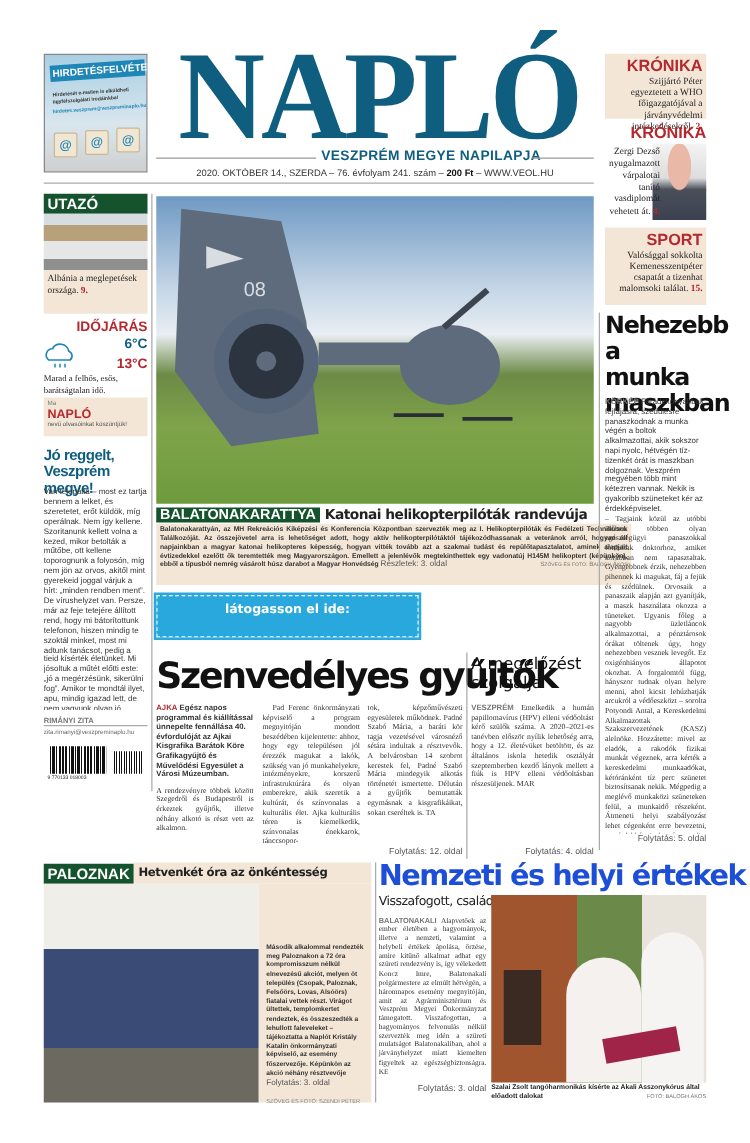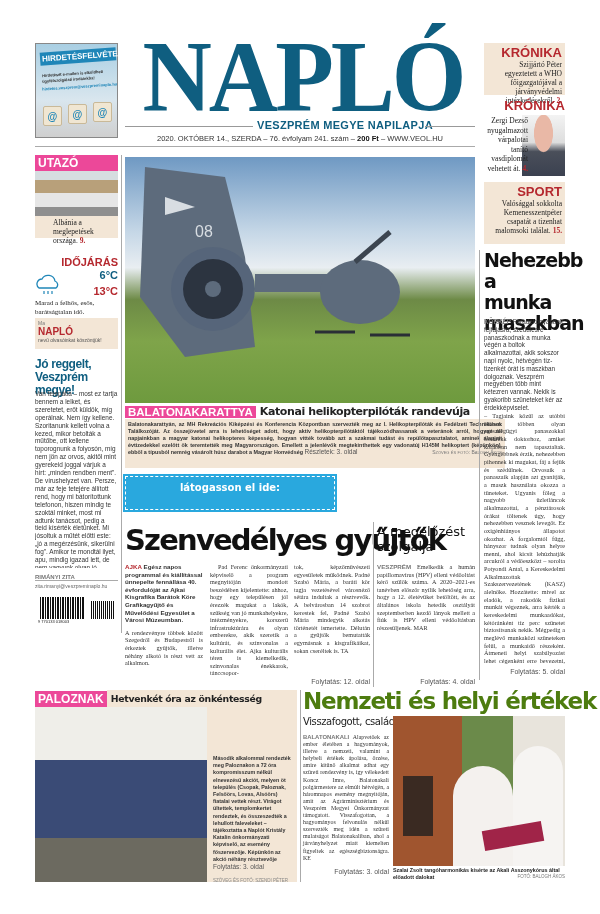--- a/index.html
+++ b/index.html
@@ -19,21 +19,21 @@
 #subtitle span{position:absolute;left:132px;top:0;font:bold 11px "Liberation Sans",sans-serif;color:#0f5e80;letter-spacing:.3px}
 #dateline{left:125px;top:134px;width:350px;text-align:center;font:7.5px "Liberation Sans",sans-serif;color:#333}
 #dateline b{color:#111}
 #rule-top{left:35px;top:146px;width:440px;height:1px;background:#aaa}
 
 .kron{left:484px;width:81px}
 .box-head{font:bold 13px "Liberation Sans",sans-serif;color:#b5282e;text-align:right}
 .sm{font:7.5px "Liberation Serif",serif;line-height:9px;text-align:right}
 
 .left-box{left:35px;width:83px}
-.sec-red{background:#ec4899;color:#fff;font:bold 12px "Liberation Sans",sans-serif;padding:1px 3px}
+.sec-red{background:#14532d;color:#fff;font:bold 12px "Liberation Sans",sans-serif;padding:1px 3px}
 
 .col{font:6.2px "Liberation Serif",serif;line-height:7.6px;text-align:justify;color:#333}
 .colsans{font:6.2px "Liberation Sans",sans-serif;line-height:7.6px;text-align:justify;color:#333}
 .kick{color:#777;font-family:"Liberation Sans",sans-serif;font-weight:bold}
 .more{text-align:right;font:7px "Liberation Sans",sans-serif;color:#555}
 .vsep{position:absolute;width:1px;background:#aaa}
 .photo{position:absolute;overflow:hidden}
 </style>
 </head>
 <body>
@@ -71,21 +71,21 @@
   <div class="sm" style="position:absolute;left:0;top:18px;width:44px;text-align:right;line-height:9.5px"><span>Zergi Dezső nyugalmazott várpalotai tanító vasdiplomát vehetett át.</span> <b class="red">4.</b></div>
 </div>
 <div class="abs kron beige" style="top:182px;height:62px;padding:2px 3px">
   <div class="box-head">SPORT</div>
   <div class="sm"><span>Valósággal sokkolta Kemenesszentpéter csapatát a tizenhat malomsoki találat.</span> <b class="red">15.</b></div>
 </div>
 
 <div class="abs left-box" style="top:155px">
   <div class="sec-red">UTAZÓ</div>
   <div class="photo" style="position:relative;width:83px;height:45px;background:linear-gradient(#d6dde0 0 20%,#b8a07a 20% 48%,#e6e6e6 48% 80%,#8f8f8f 80%)"></div>
-  <div class="beige" style="padding:2px 18px;font:7.5px 'Liberation Serif',serif;line-height:9px;height:22px"><span>Albánia a meglepetések országa.</span> <b class="red">9.</b></div>
+  <div class="beige" style="padding:2px 3px;font:7.5px 'Liberation Serif',serif;line-height:9px;height:35px"><span>Albánia a meglepetések országa.</span> <b class="red">9.</b></div>
 </div>
 
 <div class="abs left-box" style="top:256px;height:58px">
   <svg class="abs" style="left:0;top:18px" width="26" height="22" viewBox="0 0 26 22">
     <path d="M4 14 a5 5 0 0 1 3-9 a7 7 0 0 1 13 2 a4 4 0 0 1 1 7 z" fill="none" stroke="#1f86b8" stroke-width="1.3"></path>
     <path d="M9 17v3M13 17v3M17 17v3" stroke="#1f86b8" stroke-width="1.2"></path>
   </svg>
   <div class="abs" style="right:0;top:0;font:bold 11px 'Liberation Sans',sans-serif;color:#b5282e">IDŐJÁRÁS</div>
   <div class="abs" style="right:0;top:13px;font:bold 11px 'Liberation Sans',sans-serif;color:#0f5e80">6°C</div>
   <div class="abs" style="right:0;top:29px;font:bold 11px 'Liberation Sans',sans-serif;color:#b5282e">13°C</div>
@@ -167,21 +167,21 @@
   <div class="beige" style="flex:1;height:17px;padding-left:4px;font:bold 9.3px 'DejaVu Sans',sans-serif;line-height:17px;letter-spacing:-.3px">Hetvenkét óra az önkéntesség jegyében</div>
 </div>
 <div class="photo" style="left:35px;top:707px;width:172px;height:175px;background:linear-gradient(#efeee9 0 30%,#3a4b76 30% 75%,#6c6a60 75%)"></div>
 <div class="abs beige" style="left:207px;top:707px;width:90px;height:175px;padding:48px 6px 0 6px">
   <div style="font:bold 5.3px 'Liberation Sans',sans-serif;line-height:7.2px;color:#333">Második alkalommal rendezték meg Paloznakon a 72 óra kompromisszum nélkül elnevezésű akciót, melyen öt település (Csopak, Paloznak, Felsőörs, Lovas, Alsóörs) fiatalai vettek részt. Virágot ültettek, templomkertet rendeztek, és összeszedték a lehullott faleveleket – tájékoztatta a Naplót Kristály Katalin önkormányzati képviselő, az esemény főszervezője. Képünkön az akció néhány résztvevője</div>
   <div style="font:6.5px 'Liberation Sans',sans-serif;color:#555">Folytatás: 3. oldal</div>
   <div style="font:4.5px 'Liberation Sans',sans-serif;color:#888;margin-top:8px;text-transform:uppercase">Szöveg és fotó: SzenDi Péter</div>
 </div>
 <div class="vsep" style="left:300px;top:690px;height:192px"></div>
 
-<div class="abs" style="left:303px;top:688px;width:262px;font:bold 23px 'DejaVu Sans',sans-serif;letter-spacing:-1.2px;line-height:26px;color:#4d7c0f;white-space:nowrap">Nemzeti és helyi értékek</div>
+<div class="abs" style="left:303px;top:688px;width:262px;font:bold 23px 'DejaVu Sans',sans-serif;letter-spacing:-1.2px;line-height:26px;color:#1d4ed8;white-space:nowrap">Nemzeti és helyi értékek</div>
 <div class="abs" style="left:303px;top:716px;width:262px;font:10px 'DejaVu Sans',sans-serif;letter-spacing:-.4px;white-space:nowrap"><span>Visszafogott, családias hangulatú</span> <span class="teal">szüreti mulatság</span></div>
 <div class="abs col" style="left:303px;top:734px;width:86px;font-size:5.9px;line-height:7.1px"><span class="kick">BALATONAKALI</span> <span>Alapvetőek az ember életében a hagyományok, illetve a nemzeti, valamint a helybeli értékek ápolása, őrzése, amire kitűnő alkalmat adhat egy szüreti rendezvény is, így vélekedett Koncz Imre, Balatonakali polgármestere az elmúlt hétvégén, a háromnapos esemény megnyitóján, amit az Agrárminisztérium és Veszprém Megyei Önkormányzat támogatott. Visszafogottan, a hagyományos felvonulás nélkül szervezték meg idén a szüreti mulatságot Balatonakaliban, ahol a járványhelyzet miatt kiemelten figyeltek az egészségbiztonságra.</span> <span>KE</span></div>
 <div class="abs more" style="left:303px;top:868px;width:86px">Folytatás: 3. oldal</div>
 <div class="photo" style="left:393px;top:716px;width:172px;height:150px;background:linear-gradient(90deg,#a0552f 0 40%,#6b8a4a 40% 70%,#e8e4dc 70%)">
   <div style="position:absolute;left:60px;top:50px;width:60px;height:100px;background:#f4f1ee;border-radius:30px 30px 0 0"></div>
   <div style="position:absolute;left:120px;top:30px;width:50px;height:120px;background:#f6f4f2;border-radius:25px 25px 0 0"></div>
   <div style="position:absolute;left:90px;top:110px;width:60px;height:20px;background:#a02448;transform:rotate(-10deg)"></div>
   <div style="position:absolute;left:10px;top:60px;width:30px;height:60px;background:#3a2a22"></div>
 </div>
 <div class="abs" style="left:393px;top:867px;width:172px;font:bold 5.4px 'Liberation Sans',sans-serif;line-height:7px;color:#222">Szalai Zsolt tangóharmonikás kísérte az Akali Asszonykórus által előadott dalokat</div>

